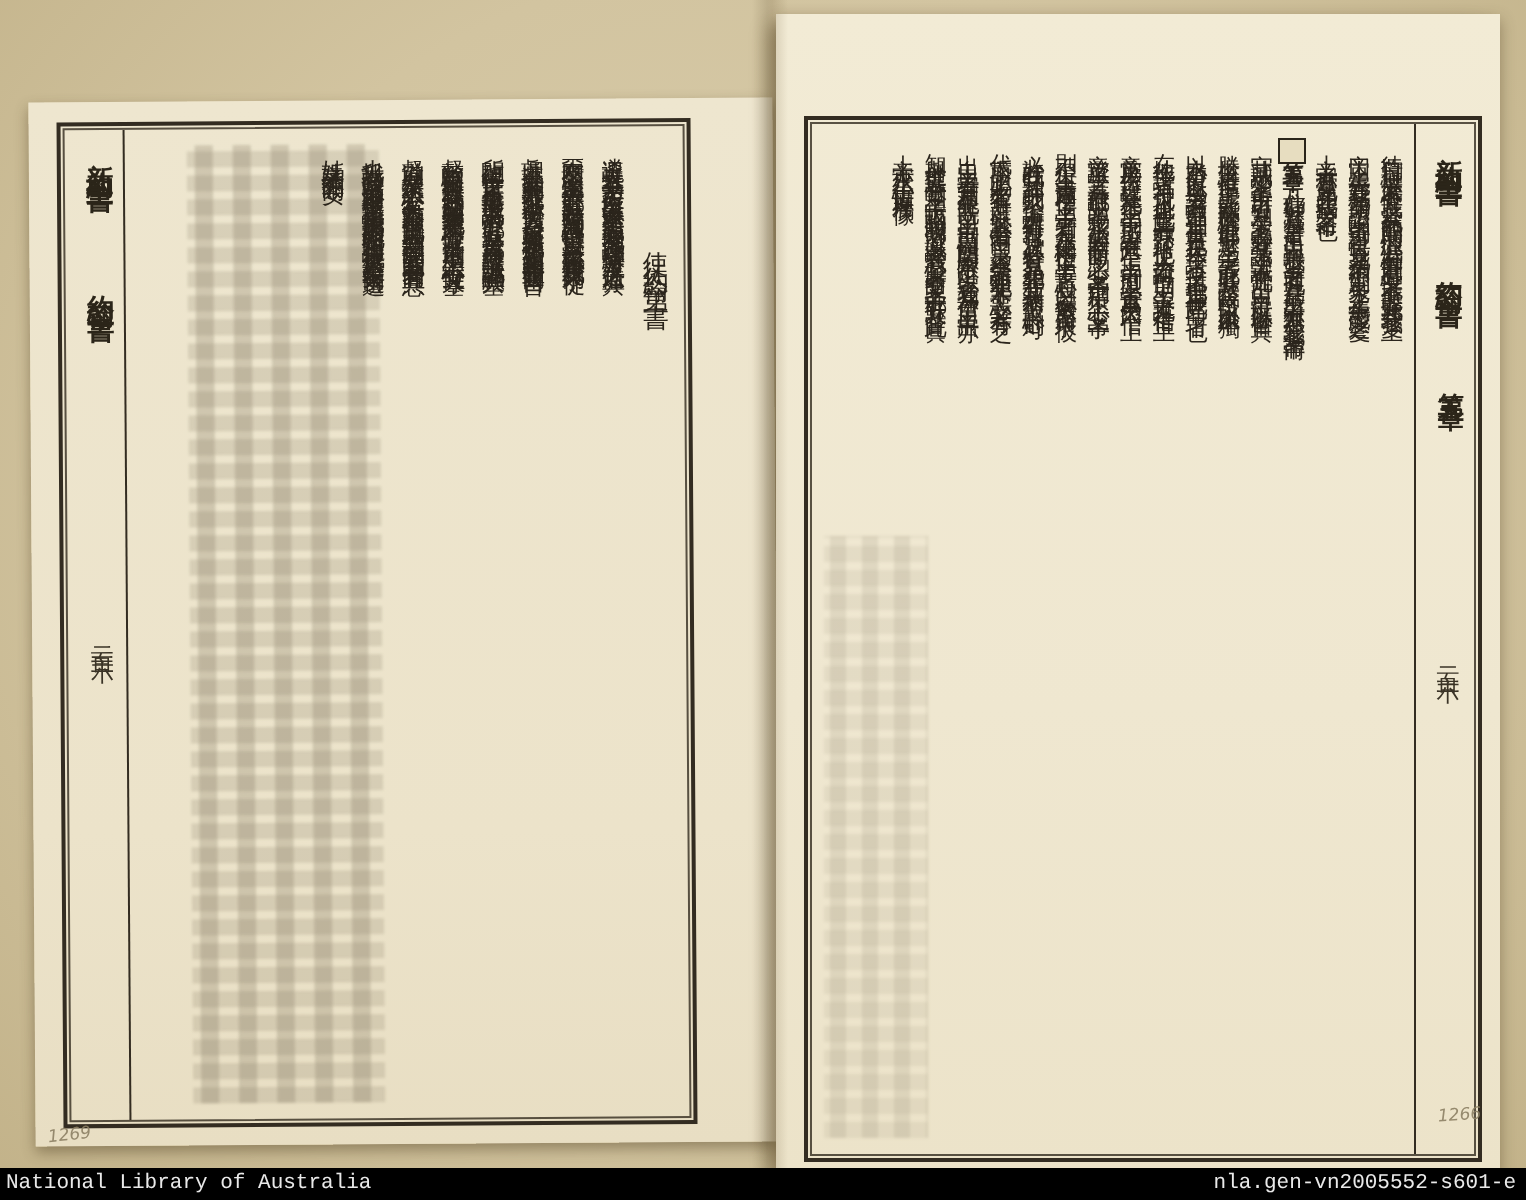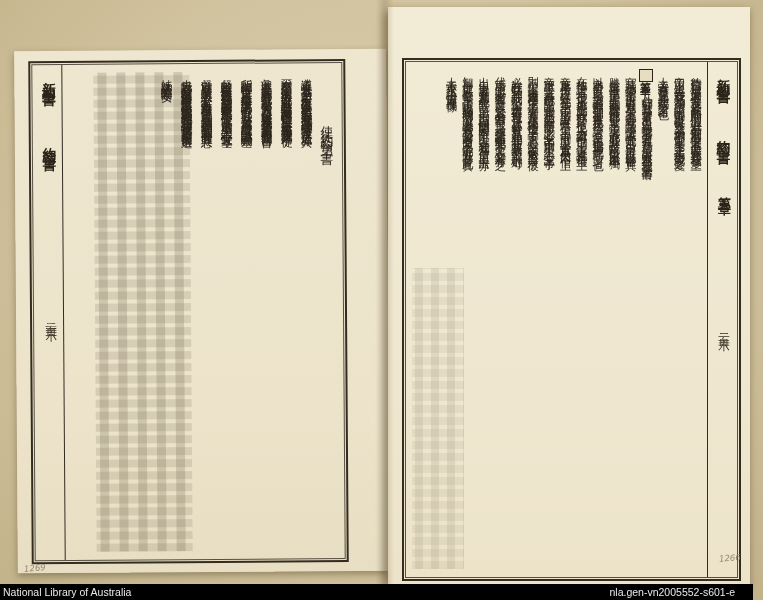--- a/index.html
+++ b/index.html
@@ -74,26 +74,26 @@
       repeating-linear-gradient(90deg, rgba(0,0,0,0) 0 3px, rgba(120,110,88,.28) 3px 11px, rgba(0,0,0,0) 11px 16px),
       repeating-linear-gradient(0deg, rgba(120,110,88,.2) 0 8px, rgba(0,0,0,0) 8px 12px);
   }
   
   .pencil{position:absolute;font-family:"DejaVu Sans",sans-serif;font-style:italic;
     font-size:8.5px;color:rgba(140,128,100,.9);transform:rotate(-6deg);}
   .pencil-left{left:24px;top:563px;}
   .pencil-right{left:719px;top:553px;transform:rotate(-4deg);}
   
   .footer-bar{
-    position:absolute;left:0;right:10px;bottom:0;height:16px;background:#000;
-    color:#e9e9e9;font-family:Liberation Sans, sans-serif;font-size:10.5px;line-height:16px;
+    position:absolute;left:0;right:0;bottom:0;height:16px;background:#000;
+    color:#e9e9e9;font-family:Liberation Mono, monospace;font-size:10.5px;line-height:16px;
     display:flex;justify-content:space-between;z-index:5;
   }
   .footer-bar .fl{padding-left:3px;}
-  .footer-bar .fr{padding-right:18px;}
+  .footer-bar .fr{padding-right:5px;}
 </style>
 </head>
 <body>
 
 <div class="scan">
 
   <div class="page page-left">
     <div class="frame">
       <div class="margin-col">
         <span class="mtitle">新約聖書</span>

